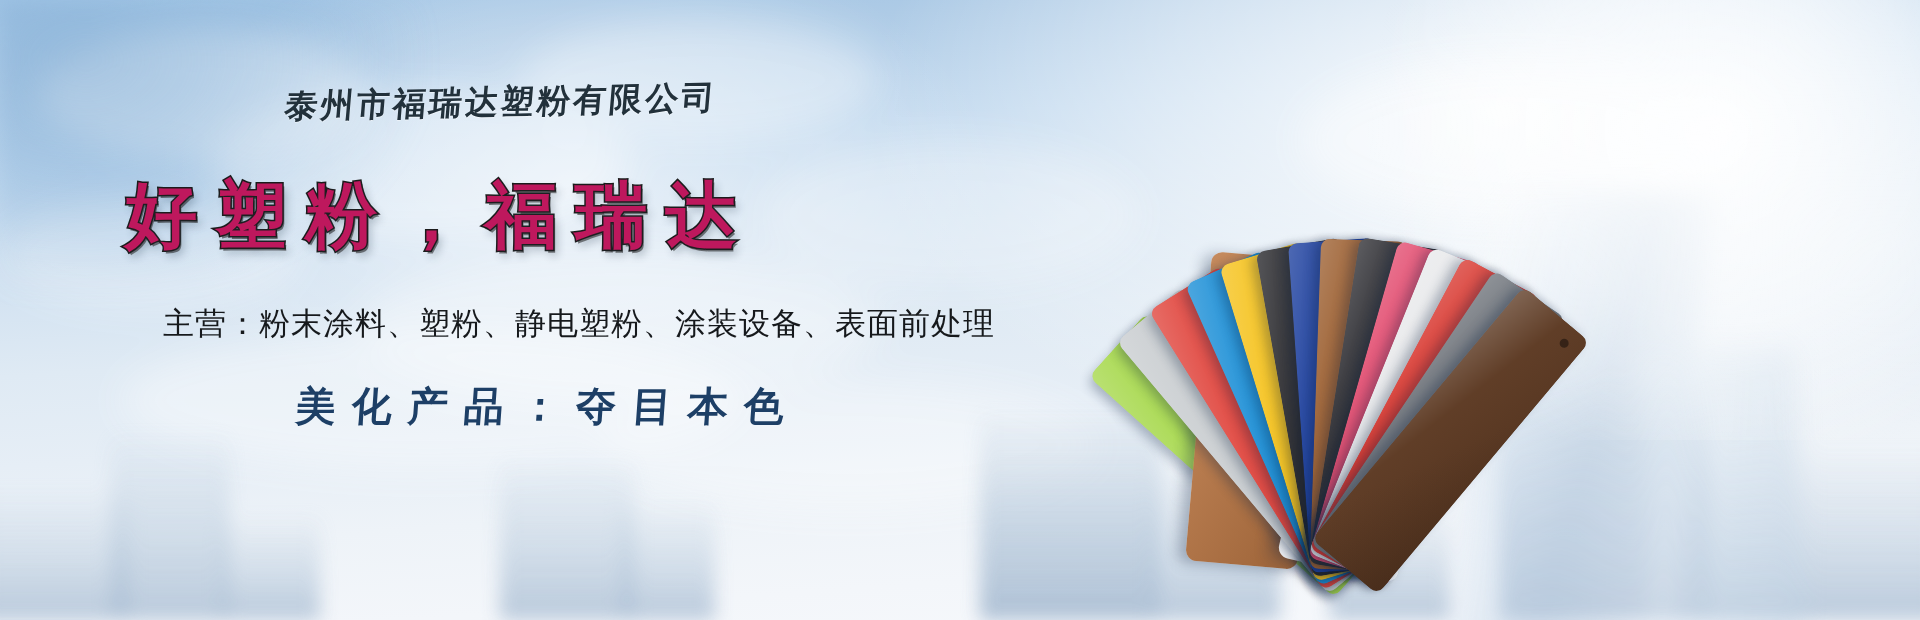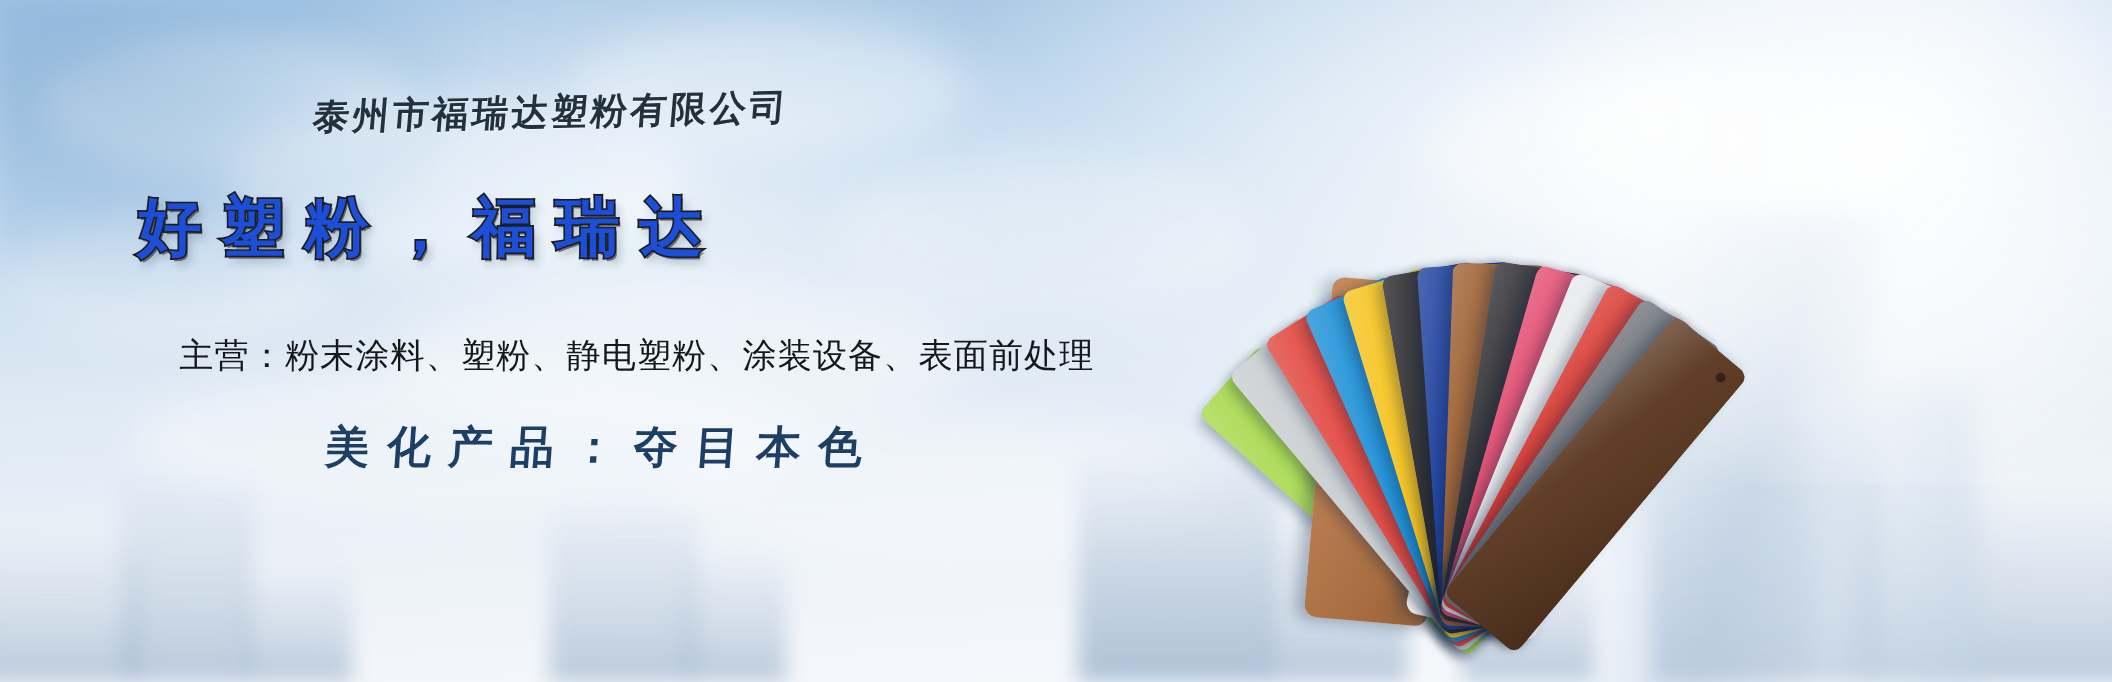--- a/index.html
+++ b/index.html
@@ -152,24 +152,24 @@
     white-space: nowrap;
     transform: skewX(-6deg) rotate(-1.2deg);
     text-shadow: 0 1px 1px rgba(255,255,255,0.5);
   }
 
   .headline {
     position: absolute;
     left: 125px;
     top: 168px;
     font-family: "DejaVu Sans", "Liberation Sans", sans-serif;
-    font-size: 58px;
+    font-size: 72px;
     font-weight: 700;
     letter-spacing: 18px;
-    color: #1d4ed8;
+    color: #be185d;
     white-space: nowrap;
     -webkit-text-stroke: 3px #1c1c1c;
     paint-order: stroke fill;
     text-shadow:
       2px 3px 0 rgba(30,30,30,0.55),
       4px 6px 9px rgba(40,60,80,0.30);
   }
 
   .subtitle {
     position: absolute;

